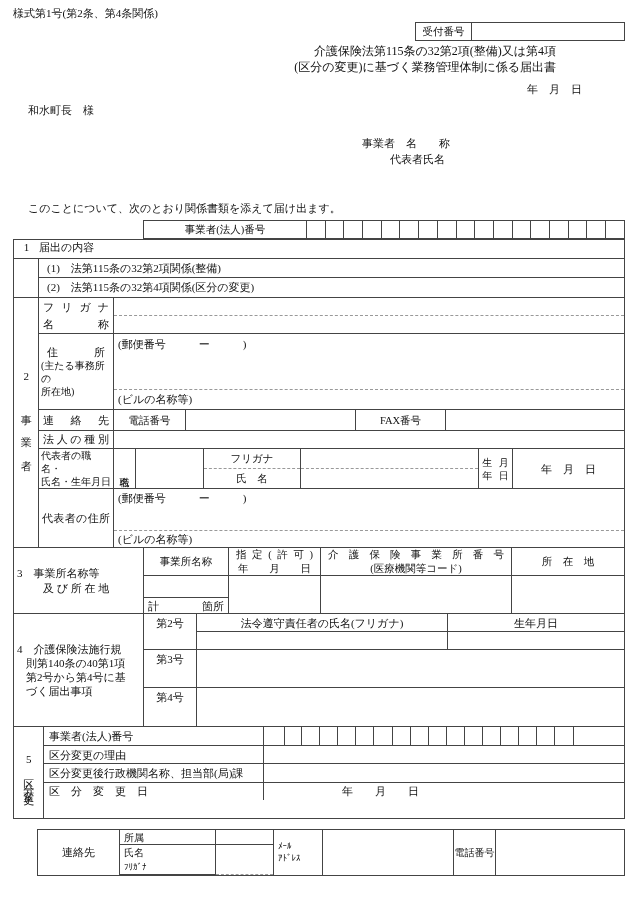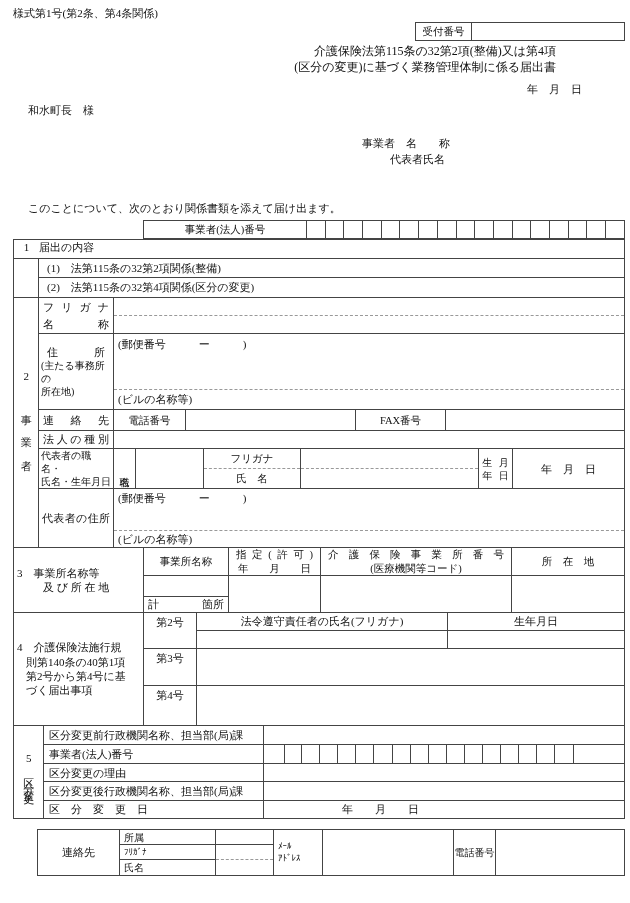--- a/index.html
+++ b/index.html
@@ -227,24 +227,20 @@
       </div>
     </div>
   </div>
 
   <div class="row" style="height:93px;border-top:1px solid #444">
     <div class="br cc" style="width:30px">
       <span class="vtext" style="letter-spacing:0.5em">5区分変更</span>
     </div>
     <div class="col" style="flex:1">
       <div class="row bb" style="height:19px">
-        <div class="br" style="width:220px;padding:2px 0 0 5px">区分変更前行政機関名称、担当部(局)課</div>
-        <div style="flex:1"></div>
-      </div>
-      <div class="row bb" style="height:19px">
         <div class="br" style="width:220px;padding:2px 0 0 5px">事業者(法人)番号</div>
         <div class="row" style="flex:1;padding-left:20px">
             <div class="gcell gfirst"></div>
             <div class="gcell"></div>
             <div class="gcell"></div>
             <div class="gcell"></div>
             <div class="gcell"></div>
             <div class="gcell"></div>
             <div class="gcell"></div>
             <div class="gcell"></div>
@@ -274,27 +270,27 @@
   </div>
 </div>
 
 <div class="abs bx row" style="left:37px;top:829px;width:588px;height:47px">
   <div class="br cc" style="width:82px">連絡先</div>
   <div class="br col" style="width:154px">
     <div class="row" style="height:15px">
       <div class="br bb f10" style="width:96px;padding:1px 0 0 4px">所属</div>
       <div class="bb" style="flex:1"></div>
     </div>
+    <div class="row" style="flex:1">
+      <div class="br f10" style="width:96px;padding:1px 0 0 4px">氏名</div>
+      <div style="flex:1"></div>
+    </div>
     <div class="row" style="height:15px">
       <div class="br bb f9" style="width:96px;padding:2px 0 0 4px">ﾌﾘｶﾞﾅ</div>
       <div class="dashb" style="flex:1"></div>
-    </div>
-    <div class="row" style="flex:1">
-      <div class="br f10" style="width:96px;padding:1px 0 0 4px">氏名</div>
-      <div style="flex:1"></div>
     </div>
   </div>
   <div class="br vc f9" style="width:49px;padding-left:4px">
     <div>ﾒｰﾙ</div>
     <div>ｱﾄﾞﾚｽ</div>
   </div>
   <div class="br" style="width:131px"></div>
   <div class="br ccol f10" style="width:42px">
     <div>電話</div>
     <div>番号</div>

